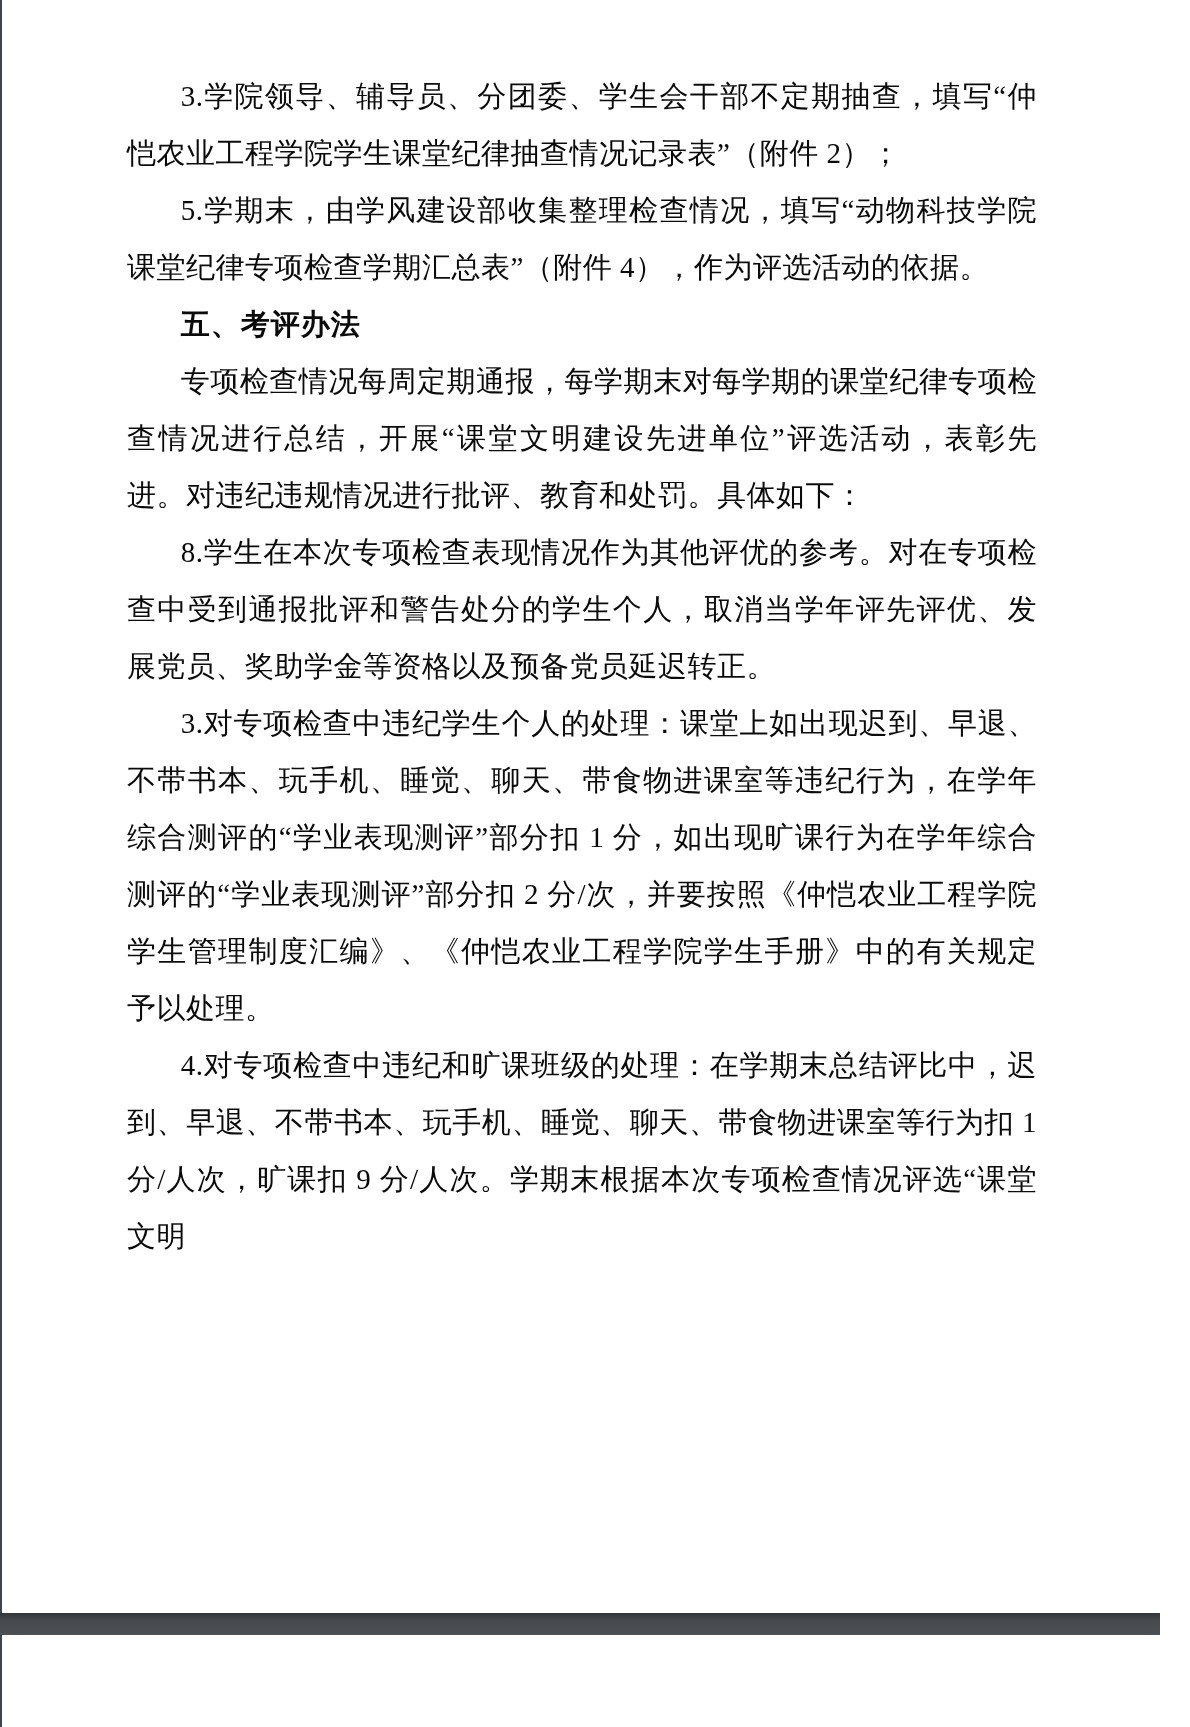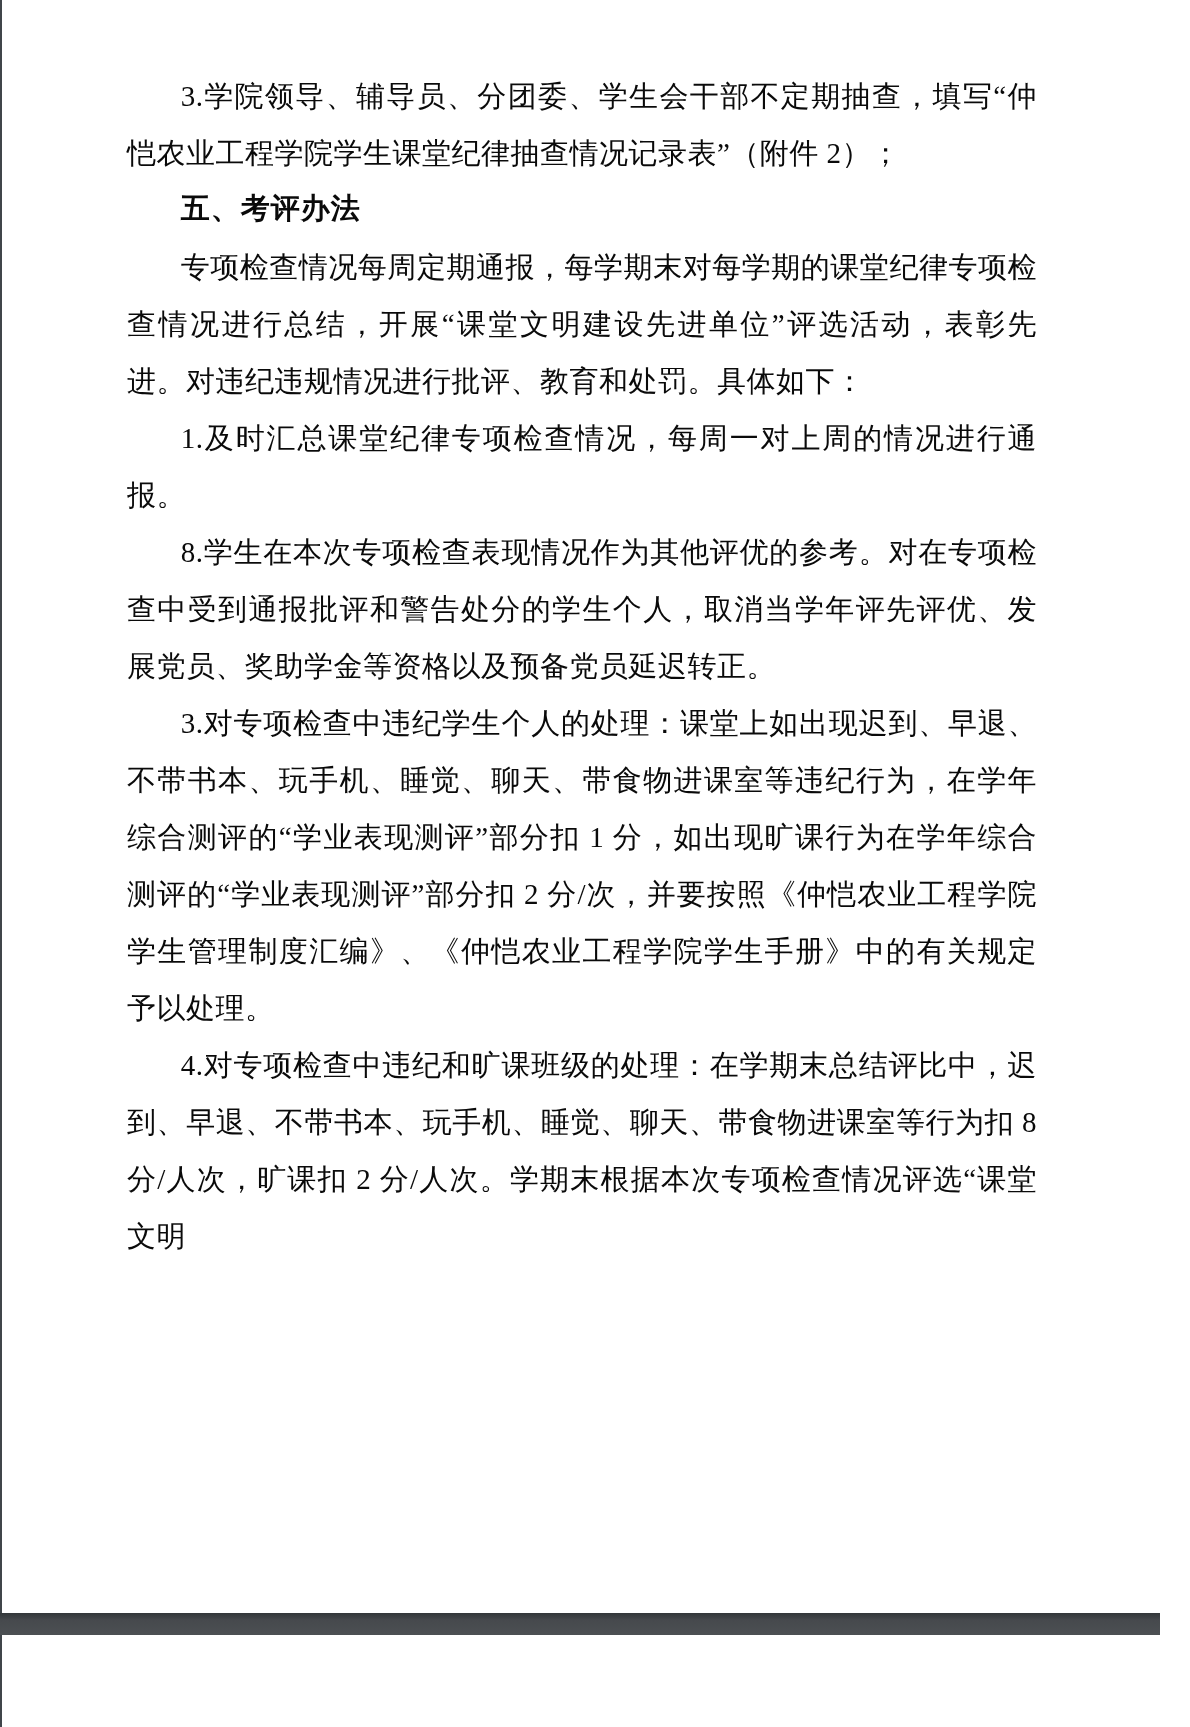--- a/index.html
+++ b/index.html
@@ -40,40 +40,40 @@
     margin: 0;
     font-size: 29px;
     line-height: 57px;
     color: #0a0a0a;
     text-align: justify;
     text-indent: 1.85em;
     letter-spacing: 0.5px;
     word-break: break-all;
   }
   .para.heading {
-    font-family: Liberation Mono, monospace;
+    font-family: Liberation Sans, sans-serif;
     font-weight: bold;
     text-align: left;
     letter-spacing: 1px;
   }
 </style>
 </head>
 <body>
 
 <div class="viewport">
 
   <div class="page page-current">
     <div class="content">
       <p class="para">3.学院领导、辅导员、分团委、学生会干部不定期抽查，填写“仲恺农业工程学院学生课堂纪律抽查情况记录表”（附件 2）；</p>
+      <p class="para">5.学期末，由学风建设部收集整理检查情况，填写“动物科技学院课堂纪律专项检查学期汇总表”（附件 4），作为评选活动的依据。</p>
       <p class="para heading">五、考评办法</p>
       <p class="para">专项检查情况每周定期通报，每学期末对每学期的课堂纪律专项检查情况进行总结，开展“课堂文明建设先进单位”评选活动，表彰先进。对违纪违规情况进行批评、教育和处罚。具体如下：</p>
-      <p class="para">1.及时汇总课堂纪律专项检查情况，每周一对上周的情况进行通报。</p>
       <p class="para">8.学生在本次专项检查表现情况作为其他评优的参考。对在专项检查中受到通报批评和警告处分的学生个人，取消当学年评先评优、发展党员、奖助学金等资格以及预备党员延迟转正。</p>
       <p class="para">3.对专项检查中违纪学生个人的处理：课堂上如出现迟到、早退、不带书本、玩手机、睡觉、聊天、带食物进课室等违纪行为，在学年综合测评的“学业表现测评”部分扣 1 分，如出现旷课行为在学年综合测评的“学业表现测评”部分扣 2 分/次，并要按照《仲恺农业工程学院学生管理制度汇编》、《仲恺农业工程学院学生手册》中的有关规定予以处理。</p>
-      <p class="para">4.对专项检查中违纪和旷课班级的处理：在学期末总结评比中，迟到、早退、不带书本、玩手机、睡觉、聊天、带食物进课室等行为扣 8 分/人次，旷课扣 2 分/人次。学期末根据本次专项检查情况评选“课堂文明</p>
+      <p class="para">4.对专项检查中违纪和旷课班级的处理：在学期末总结评比中，迟到、早退、不带书本、玩手机、睡觉、聊天、带食物进课室等行为扣 1 分/人次，旷课扣 9 分/人次。学期末根据本次专项检查情况评选“课堂文明</p>
     </div>
   </div>
 
   <div class="page-gap"></div>
 
   <div class="page page-next"></div>
 
 </div>
 
 </body></html>

